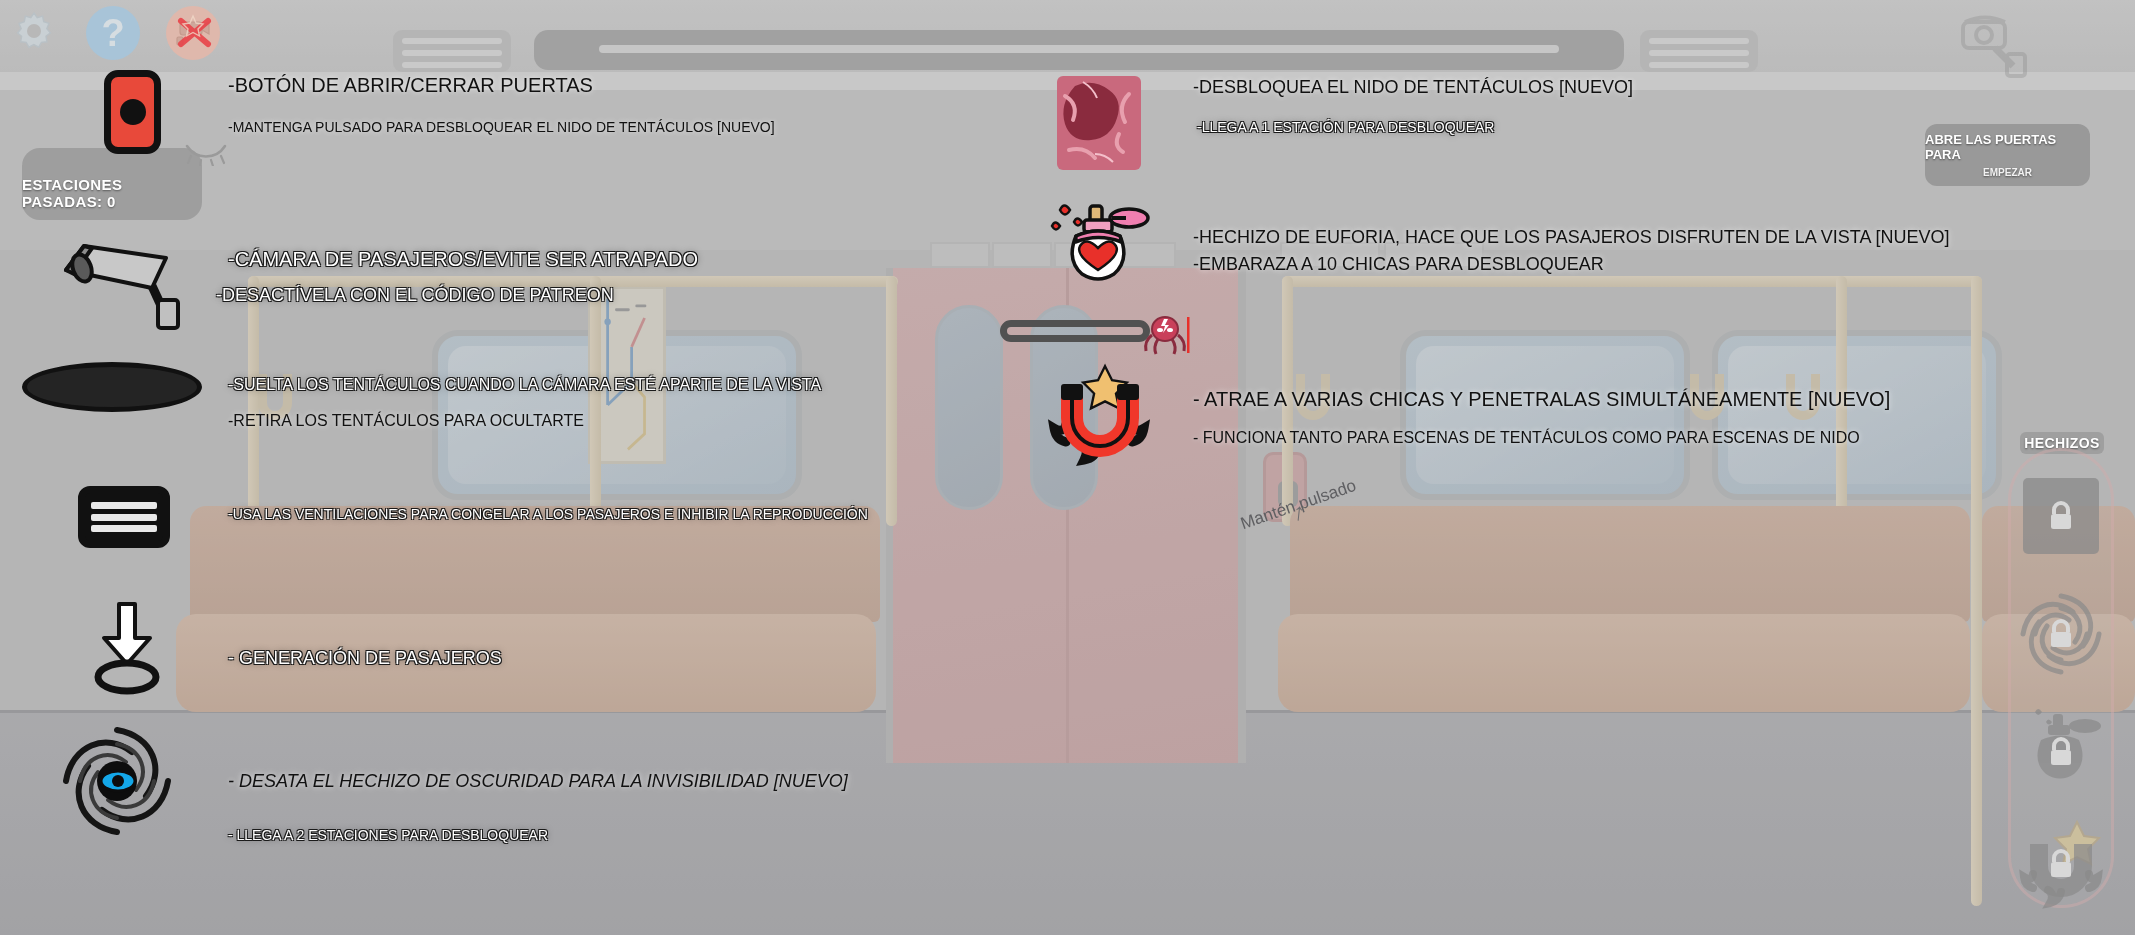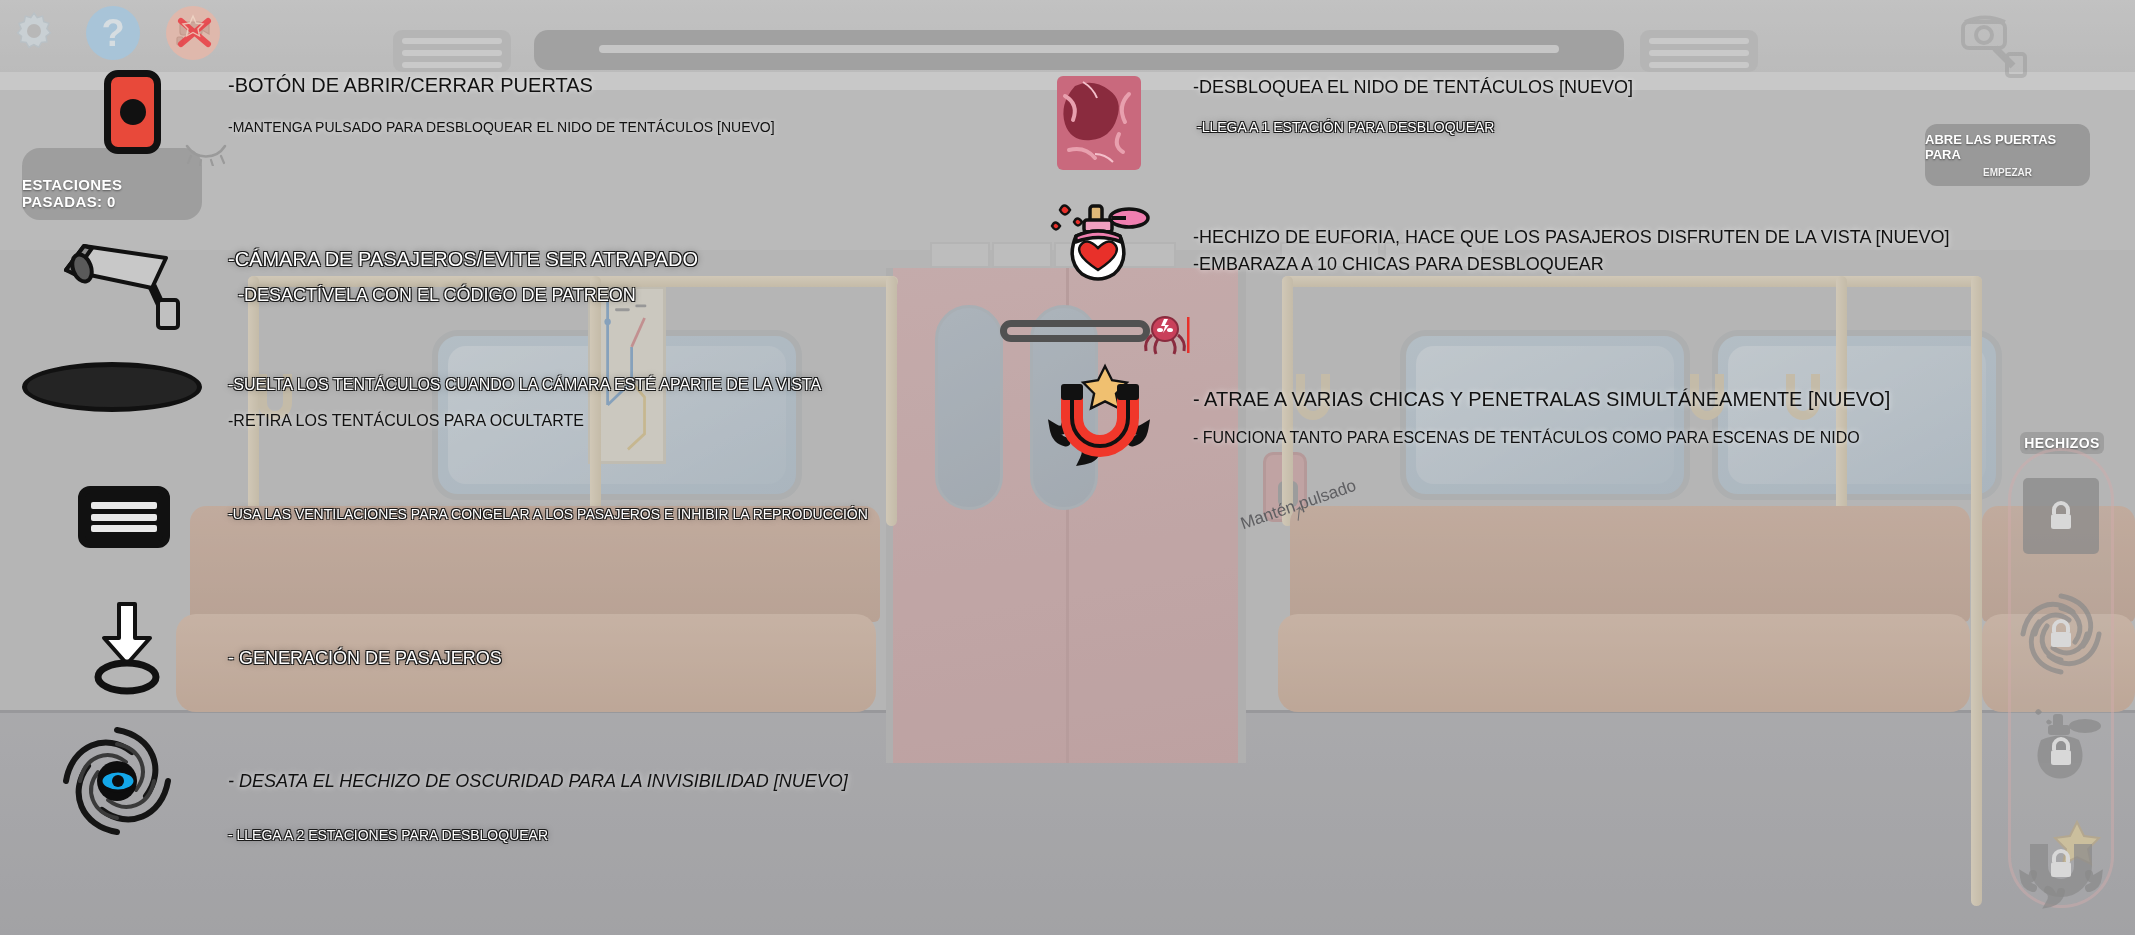--- a/index.html
+++ b/index.html
@@ -567,21 +567,21 @@
     </svg>
     <svg class="lock-glyph" viewBox="0 0 26 30">
       <path d="M6 13 V9 a7 7 0 0 1 14 0 V13" fill="none" stroke="#d8d8d8" stroke-width="4"></path>
       <rect x="3" y="13" width="20" height="15" rx="2.5" fill="#d8d8d8"></rect>
     </svg>
   </div>
 
   <div class="lbl dark s20" style="left:228px; top:74px;">-BOTÓN DE ABRIR/CERRAR PUERTAS</div>
   <div class="lbl dark s14" style="left:228px; top:119px;">-MANTENGA PULSADO PARA DESBLOQUEAR EL NIDO DE TENTÁCULOS [NUEVO]</div>
   <div class="lbl light s20" style="left:228px; top:248px;">-CÁMARA DE PASAJEROS/EVITE SER ATRAPADO</div>
-  <div class="lbl light s18" style="left:238px; top:285px;">-DESACTÍVELA CON EL CÓDIGO DE PATREON</div>
+  <div class="lbl light s18" style="left:216px; top:285px;">-DESACTÍVELA CON EL CÓDIGO DE PATREON</div>
   <div class="lbl light s16" style="left:228px; top:376px;">-SUELTA LOS TENTÁCULOS CUANDO LA CÁMARA ESTÉ APARTE DE LA VISTA</div>
   <div class="lbl dark s16" style="left:228px; top:412px;">-RETIRA LOS TENTÁCULOS PARA OCULTARTE</div>
   <div class="lbl light s14" style="left:228px; top:506px;">-USA LAS VENTILACIONES PARA CONGELAR A LOS PASAJEROS E INHIBIR LA REPRODUCCIÓN</div>
   <div class="lbl light s18" style="left:228px; top:648px;">- GENERACIÓN DE PASAJEROS</div>
   <div class="lbl dark s18" style="left:228px; top:771px;font-style:italic;">- DESATA EL HECHIZO DE OSCURIDAD PARA LA INVISIBILIDAD [NUEVO]</div>
   <div class="lbl light s14" style="left:228px; top:827px;">- LLEGA A 2 ESTACIONES PARA DESBLOQUEAR</div>
 
   <div class="lbl dark s18" style="left:1193px; top:77px;">-DESBLOQUEA EL NIDO DE TENTÁCULOS [NUEVO]</div>
   <div class="lbl light s14" style="left:1197px; top:119px;">-LLEGA A 1 ESTACIÓN PARA DESBLOQUEAR</div>
   <div class="lbl dark s18" style="left:1193px; top:215px;margin-top:12px;">-HECHIZO DE EUFORIA, HACE QUE LOS PASAJEROS DISFRUTEN DE LA VISTA [NUEVO]</div>

